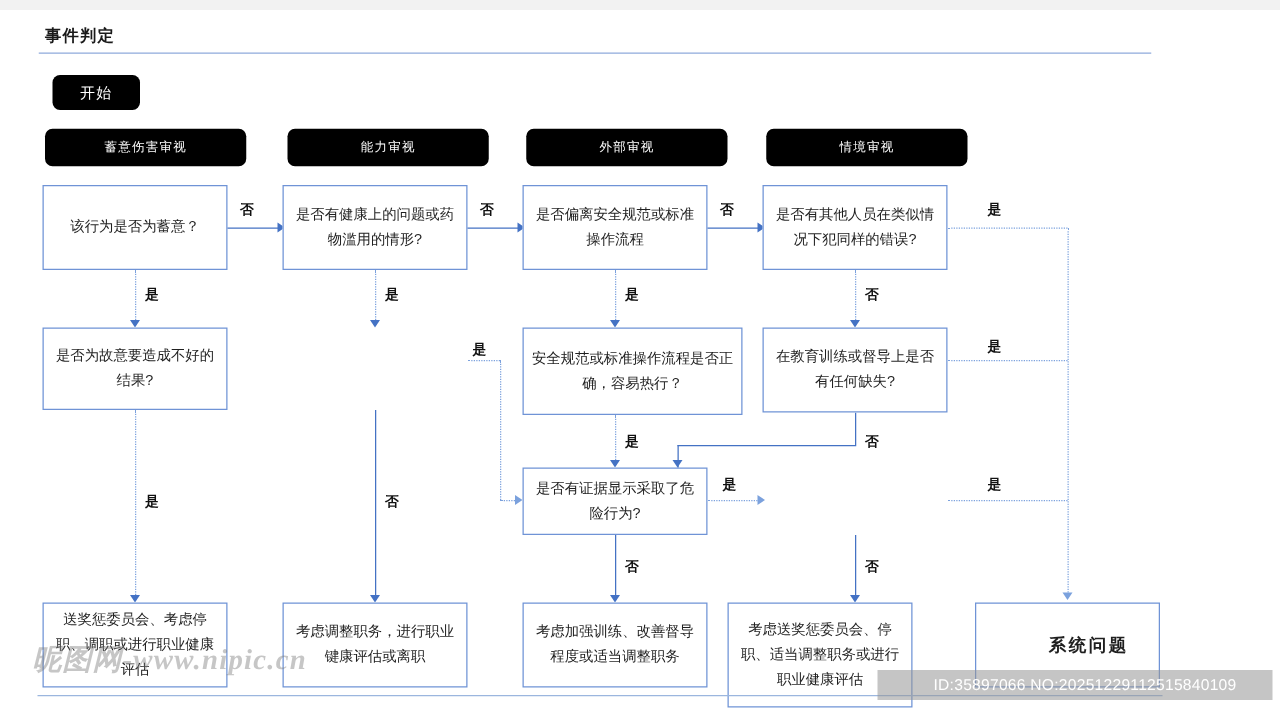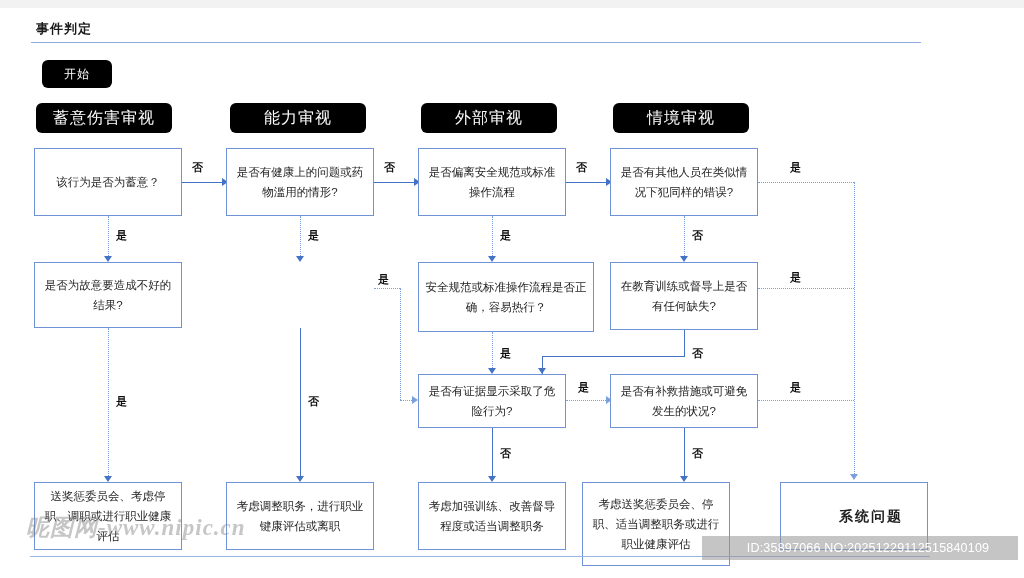--- a/index.html
+++ b/index.html
@@ -27,21 +27,21 @@
 
   
   .pill{
     position:absolute;
     background:#000000;color:#ffffff;
     border-radius:6px;
     display:flex;align-items:center;justify-content:center;
     font-size:12px;font-weight:normal;letter-spacing:1px;
   }
   .pill.start{left:42px;top:60px;width:70px;height:28px;}
-  .col-head{height:30px;width:136px;font-size:16px;}
+  .col-head{height:30px;width:161px;font-size:10px;}
 
   
   .node{
     position:absolute;
     box-sizing:border-box;
     border:1px solid #6f93d6;
     background:#ffffff;
     display:flex;align-items:center;justify-content:center;
     text-align:center;
     font-size:11.5px;color:#1f1f1f;
@@ -184,21 +184,20 @@
   <div class="elabel" style="left:692px;top:346px;">否</div>
 
   <div class="node" style="left:610px;top:148px;width:148px;height:68px;">是否有其他人员在类似情况下犯同样的错误?</div>
 
   <div class="conn v-dot" style="left:684px;top:216px;height:44px;"></div>
   <div class="arrow-d" style="left:680px;top:256px;"></div>
   <div class="elabel" style="left:692px;top:228px;">否</div>
 
   <div class="node" style="left:610px;top:262px;width:148px;height:68px;">在教育训练或督导上是否有任何缺失?</div>
 
-  <div class="node" style="left:610px;top:374px;width:148px;height:54px;">是否有补救措施或可避免发生的状况?</div>
 
   <div class="conn v-solid" style="left:684px;top:428px;height:52px;"></div>
   <div class="arrow-d" style="left:680px;top:476px;"></div>
   <div class="elabel" style="left:692px;top:446px;">否</div>
 
   <div class="node" style="left:582px;top:482px;width:148px;height:84px;">考虑送奖惩委员会、停职、适当调整职务或进行职业健康评估</div>
 
   <div class="conn h-dot" style="left:758px;top:182px;width:96px;"></div>
   <div class="elabel" style="left:790px;top:160px;">是</div>
 

